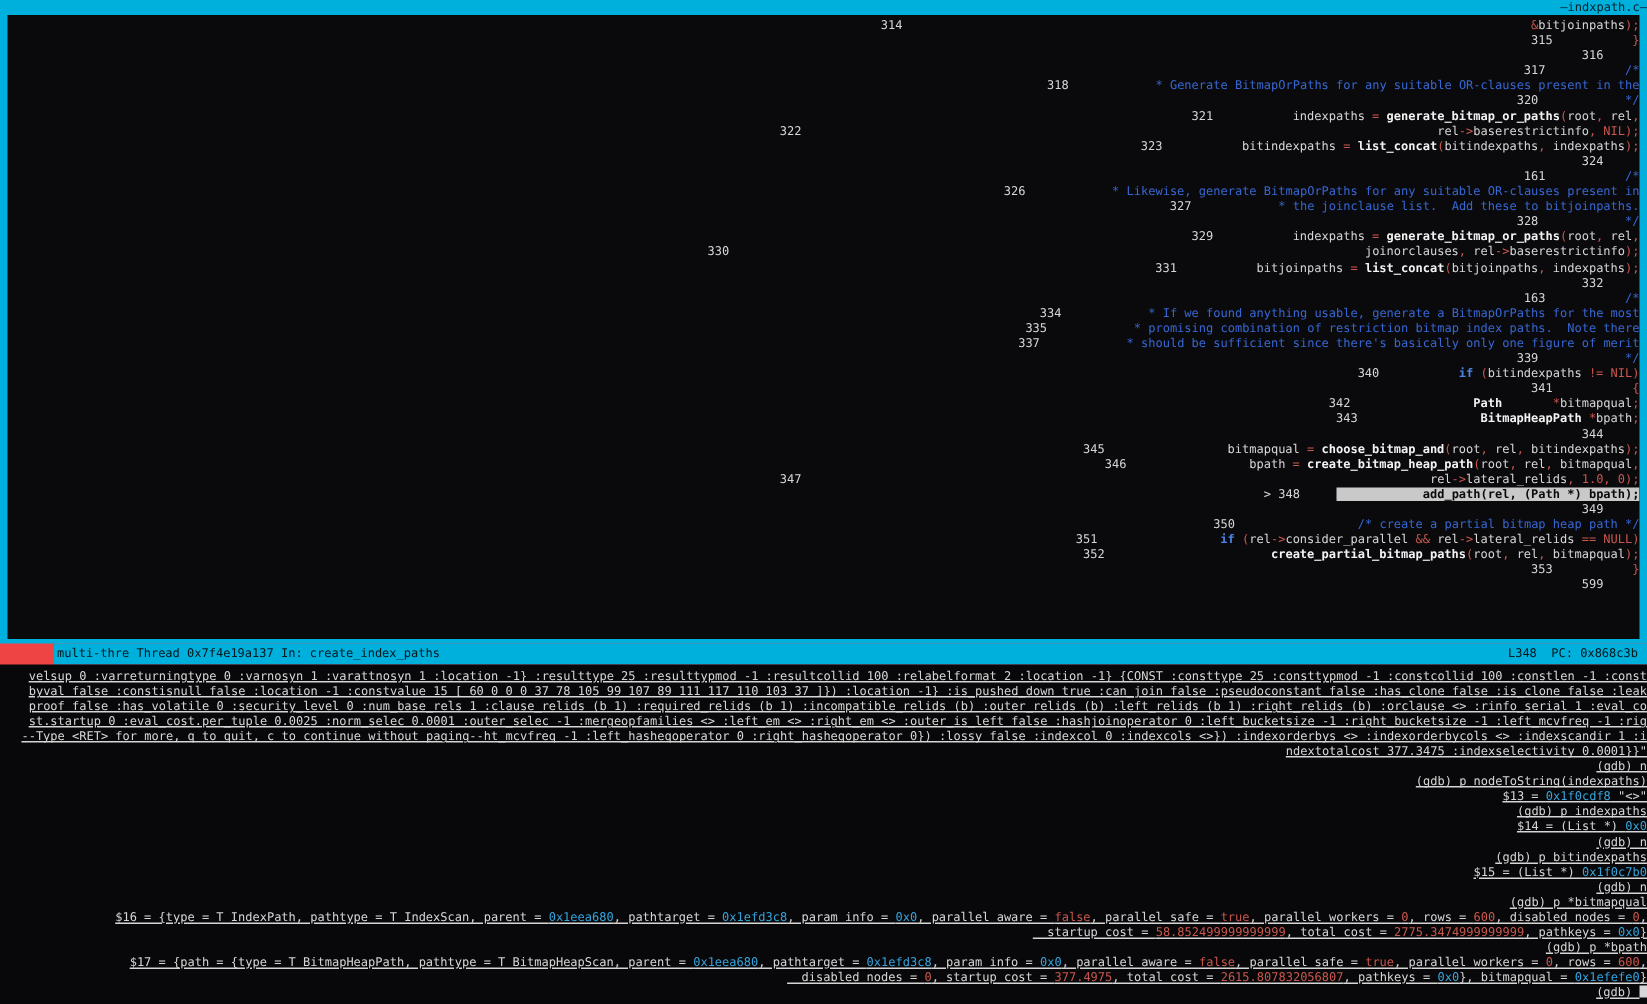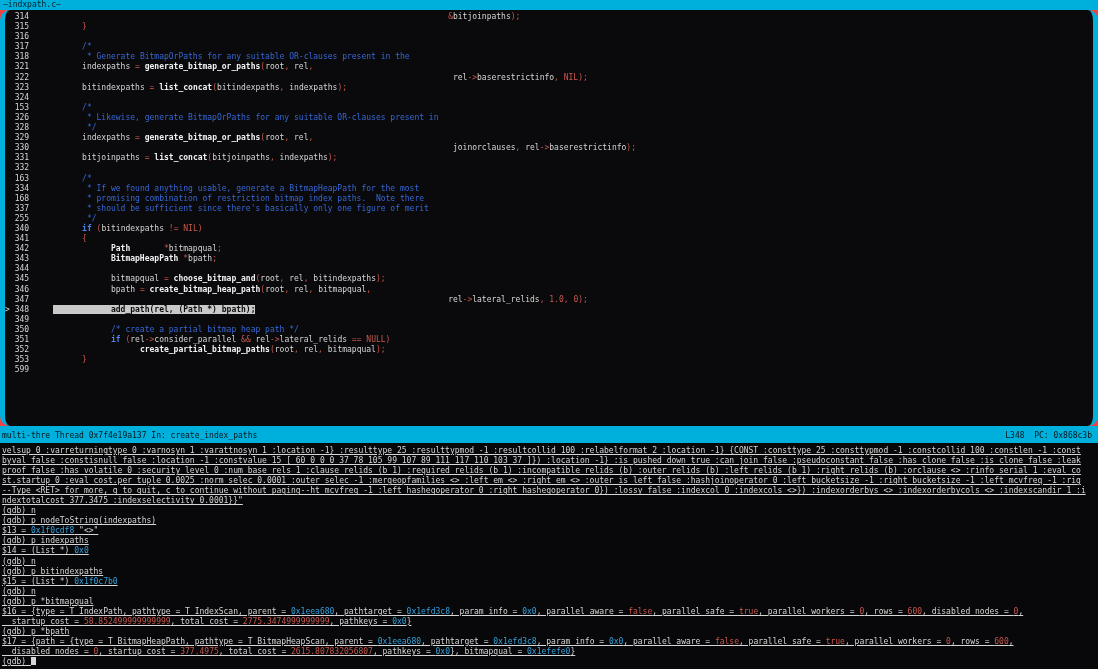--- a/index.html
+++ b/index.html
@@ -2,68 +2,70 @@
 <html style="--frame: #00b0dc; --hlbg: #c9c9c9; --txt: #d6d6d6; --cmt: #3767d2; --kw: #4d84e8; --fn: #f2f2f2; --sym: #c9574d; --addr: #35a3dc; --val: #c9574d;"><head>
 <meta charset="utf-8">
 <style>
   :root{
     --frame:#00b0dc; --hlbg:#c9c9c9; --txt:#d6d6d6; --cmt:#3767d2;
     --kw:#4d84e8; --fn:#f2f2f2; --sym:#c9574d; --addr:#35a3dc; --val:#c9574d;
   }
   *{margin:0;padding:0;box-sizing:border-box}
   html,body{background:#08080a;}
   body{width:1098px;height:669px;overflow:hidden;font-family:"DejaVu Sans Mono",monospace;}
-  .screen{width:1098px;height:528px;position:relative;background:#ef4444;}
+  .screen{width:1098px;height:528px;position:relative;background:#ef4444;text-align:right;}
   .titlebar{height:10px;background:var(--frame);color:#03222b;font-size:8px;line-height:10px;padding-left:3px;white-space:pre;}
-  .src-body{height:416px;border-left:5px solid var(--frame);border-right:5px solid var(--frame);background:#0a0a0d;overflow:hidden;padding-top:2px;border-radius:10px;}
+  .src-body{height:416px;border-left:5px solid var(--frame);border-right:5px solid var(--frame);background:#0a0a0d;overflow:hidden;padding-top:2px;}
   .srcline{font-size:8px;line-height:10.1px;white-space:pre;color:var(--txt);}
   .gutter{color:var(--txt);}
   .seg-p{color:var(--txt)}
   .seg-c{color:var(--cmt)}
   .seg-k{color:var(--kw);font-weight:bold}
   .seg-f{color:var(--fn);font-weight:bold}
   .seg-r{color:var(--sym)}
   .seg-a{color:var(--addr)}
   .seg-v{color:var(--val)}
   .hlline{background:var(--hlbg)}
   .hlline span{color:#0b0b0b !important;font-weight:bold}
   .src-bottom{height:3px;background:var(--frame)}
-  .statusbar{height:14px;background:var(--frame);color:#02161c;font-size:8px;line-height:14px;display:flex;justify-content:space-between;padding:0 6px 0 2px;white-space:pre;}
+  .statusbar{height:14px;background:var(--frame);color:#02161c;font-size:8px;line-height:14px;display:flex;justify-content:space-between;padding:0 6px 0 2px;white-space:pre;margin-left:36px;}
   .console{height:226px;padding:3px 0 0 2px;white-space:pre;overflow:hidden;background:#08080a;}
   .conline{font-size:8px;line-height:10.05px;white-space:pre;color:var(--txt);text-decoration:underline;}
   .cursor{display:inline-block;width:5px;height:8px;background:#d6d6d6;vertical-align:-1px;}
 </style>
 </head>
 <body>
 
 <div class="screen">
   <div class="titlebar"><span>—indxpath.c—</span></div>
   <div class="src-body">
     <div id="src-code">
         <div class="srcline"><span class="gutter">  314     </span><span><span class="seg-p">                                                                                  </span><span class="seg-r">&amp;</span><span class="seg-p">bitjoinpaths</span><span class="seg-r">);</span></span></div>
         <div class="srcline"><span class="gutter">  315     </span><span><span class="seg-p">      </span><span class="seg-r">}</span></span></div>
         <div class="srcline"><span class="gutter">  316     </span><span><span class="seg-p"></span></span></div>
         <div class="srcline"><span class="gutter">  317     </span><span><span class="seg-p">      </span><span class="seg-c">/*</span></span></div>
         <div class="srcline"><span class="gutter">  318     </span><span><span class="seg-p">      </span><span class="seg-c"> * Generate BitmapOrPaths for any suitable OR-clauses present in the</span></span></div>
+        <div class="srcline"><span class="gutter">  320     </span><span><span class="seg-p">      </span><span class="seg-c"> */</span></span></div>
         <div class="srcline"><span class="gutter">  321     </span><span><span class="seg-p">      </span><span class="seg-p">indexpaths </span><span class="seg-r">=</span><span class="seg-p"> </span><span class="seg-f">generate_bitmap_or_paths</span><span class="seg-r">(</span><span class="seg-p">root</span><span class="seg-r">,</span><span class="seg-p"> rel</span><span class="seg-r">,</span></span></div>
         <div class="srcline"><span class="gutter">  322     </span><span><span class="seg-p">                                                                                   </span><span class="seg-p">rel</span><span class="seg-r">-&gt;</span><span class="seg-p">baserestrictinfo</span><span class="seg-r">, NIL);</span></span></div>
         <div class="srcline"><span class="gutter">  323     </span><span><span class="seg-p">      </span><span class="seg-p">bitindexpaths </span><span class="seg-r">=</span><span class="seg-p"> </span><span class="seg-f">list_concat</span><span class="seg-r">(</span><span class="seg-p">bitindexpaths</span><span class="seg-r">,</span><span class="seg-p"> indexpaths</span><span class="seg-r">);</span></span></div>
         <div class="srcline"><span class="gutter">  324     </span><span><span class="seg-p"></span></span></div>
-        <div class="srcline"><span class="gutter">  153     </span><span><span class="seg-p">      </span><span class="seg-c">/*</span></span></div>
+        <div class="srcline"><span class="gutter">  161     </span><span><span class="seg-p">      </span><span class="seg-c">/*</span></span></div>
         <div class="srcline"><span class="gutter">  326     </span><span><span class="seg-p">      </span><span class="seg-c"> * Likewise, generate BitmapOrPaths for any suitable OR-clauses present in</span></span></div>
+        <div class="srcline"><span class="gutter">  327     </span><span><span class="seg-p">      </span><span class="seg-c"> * the joinclause list.  Add these to bitjoinpaths.</span></span></div>
         <div class="srcline"><span class="gutter">  328     </span><span><span class="seg-p">      </span><span class="seg-c"> */</span></span></div>
         <div class="srcline"><span class="gutter">  329     </span><span><span class="seg-p">      </span><span class="seg-p">indexpaths </span><span class="seg-r">=</span><span class="seg-p"> </span><span class="seg-f">generate_bitmap_or_paths</span><span class="seg-r">(</span><span class="seg-p">root</span><span class="seg-r">,</span><span class="seg-p"> rel</span><span class="seg-r">,</span></span></div>
         <div class="srcline"><span class="gutter">  330     </span><span><span class="seg-p">                                                                                   </span><span class="seg-p">joinorclauses</span><span class="seg-r">,</span><span class="seg-p"> rel</span><span class="seg-r">-&gt;</span><span class="seg-p">baserestrictinfo</span><span class="seg-r">);</span></span></div>
         <div class="srcline"><span class="gutter">  331     </span><span><span class="seg-p">      </span><span class="seg-p">bitjoinpaths </span><span class="seg-r">=</span><span class="seg-p"> </span><span class="seg-f">list_concat</span><span class="seg-r">(</span><span class="seg-p">bitjoinpaths</span><span class="seg-r">,</span><span class="seg-p"> indexpaths</span><span class="seg-r">);</span></span></div>
         <div class="srcline"><span class="gutter">  332     </span><span><span class="seg-p"></span></span></div>
         <div class="srcline"><span class="gutter">  163     </span><span><span class="seg-p">      </span><span class="seg-c">/*</span></span></div>
-        <div class="srcline"><span class="gutter">  334     </span><span><span class="seg-p">      </span><span class="seg-c"> * If we found anything usable, generate a BitmapHeapPath for the most</span></span></div>
-        <div class="srcline"><span class="gutter">  168     </span><span><span class="seg-p">      </span><span class="seg-c"> * promising combination of restriction bitmap index paths.  Note there</span></span></div>
+        <div class="srcline"><span class="gutter">  334     </span><span><span class="seg-p">      </span><span class="seg-c"> * If we found anything usable, generate a BitmapOrPaths for the most</span></span></div>
+        <div class="srcline"><span class="gutter">  335     </span><span><span class="seg-p">      </span><span class="seg-c"> * promising combination of restriction bitmap index paths.  Note there</span></span></div>
         <div class="srcline"><span class="gutter">  337     </span><span><span class="seg-p">      </span><span class="seg-c"> * should be sufficient since there's basically only one figure of merit</span></span></div>
-        <div class="srcline"><span class="gutter">  255     </span><span><span class="seg-p">      </span><span class="seg-c"> */</span></span></div>
+        <div class="srcline"><span class="gutter">  339     </span><span><span class="seg-p">      </span><span class="seg-c"> */</span></span></div>
         <div class="srcline"><span class="gutter">  340     </span><span><span class="seg-p">      </span><span class="seg-k">if</span><span class="seg-p"> </span><span class="seg-r">(</span><span class="seg-p">bitindexpaths </span><span class="seg-r">!=</span><span class="seg-p"> </span><span class="seg-r">NIL)</span></span></div>
         <div class="srcline"><span class="gutter">  341     </span><span><span class="seg-p">      </span><span class="seg-r">{</span></span></div>
         <div class="srcline"><span class="gutter">  342     </span><span><span class="seg-p">            </span><span class="seg-f">Path</span><span class="seg-p">       </span><span class="seg-r">*</span><span class="seg-p">bitmapqual</span><span class="seg-r">;</span></span></div>
         <div class="srcline"><span class="gutter">  343     </span><span><span class="seg-p">            </span><span class="seg-f">BitmapHeapPath</span><span class="seg-p"> </span><span class="seg-r">*</span><span class="seg-p">bpath</span><span class="seg-r">;</span></span></div>
         <div class="srcline"><span class="gutter">  344     </span><span><span class="seg-p"></span></span></div>
         <div class="srcline"><span class="gutter">  345     </span><span><span class="seg-p">            </span><span class="seg-p">bitmapqual </span><span class="seg-r">=</span><span class="seg-p"> </span><span class="seg-f">choose_bitmap_and</span><span class="seg-r">(</span><span class="seg-p">root</span><span class="seg-r">,</span><span class="seg-p"> rel</span><span class="seg-r">,</span><span class="seg-p"> bitindexpaths</span><span class="seg-r">);</span></span></div>
         <div class="srcline"><span class="gutter">  346     </span><span><span class="seg-p">            </span><span class="seg-p">bpath </span><span class="seg-r">=</span><span class="seg-p"> </span><span class="seg-f">create_bitmap_heap_path</span><span class="seg-r">(</span><span class="seg-p">root</span><span class="seg-r">,</span><span class="seg-p"> rel</span><span class="seg-r">,</span><span class="seg-p"> bitmapqual</span><span class="seg-r">,</span></span></div>
         <div class="srcline"><span class="gutter">  347     </span><span><span class="seg-p">                                                                                  </span><span class="seg-p">rel</span><span class="seg-r">-&gt;</span><span class="seg-p">lateral_relids</span><span class="seg-r">, </span><span class="seg-r">1.0</span><span class="seg-r">, </span><span class="seg-r">0);</span></span></div>
         <div class="srcline"><span class="gutter">&gt; 348     </span><span class="hlline"><span class="seg-p">            </span><span class="seg-p">add_path(rel, (Path *) bpath);</span></span></div>
         <div class="srcline"><span class="gutter">  349     </span><span><span class="seg-p"></span></span></div>

